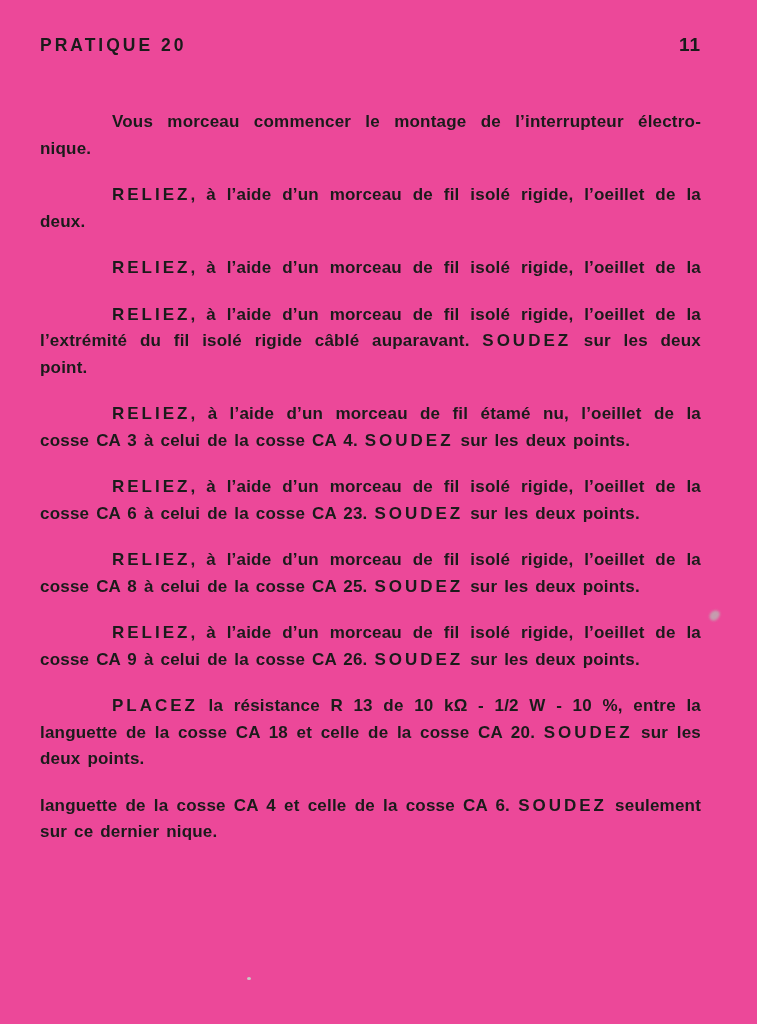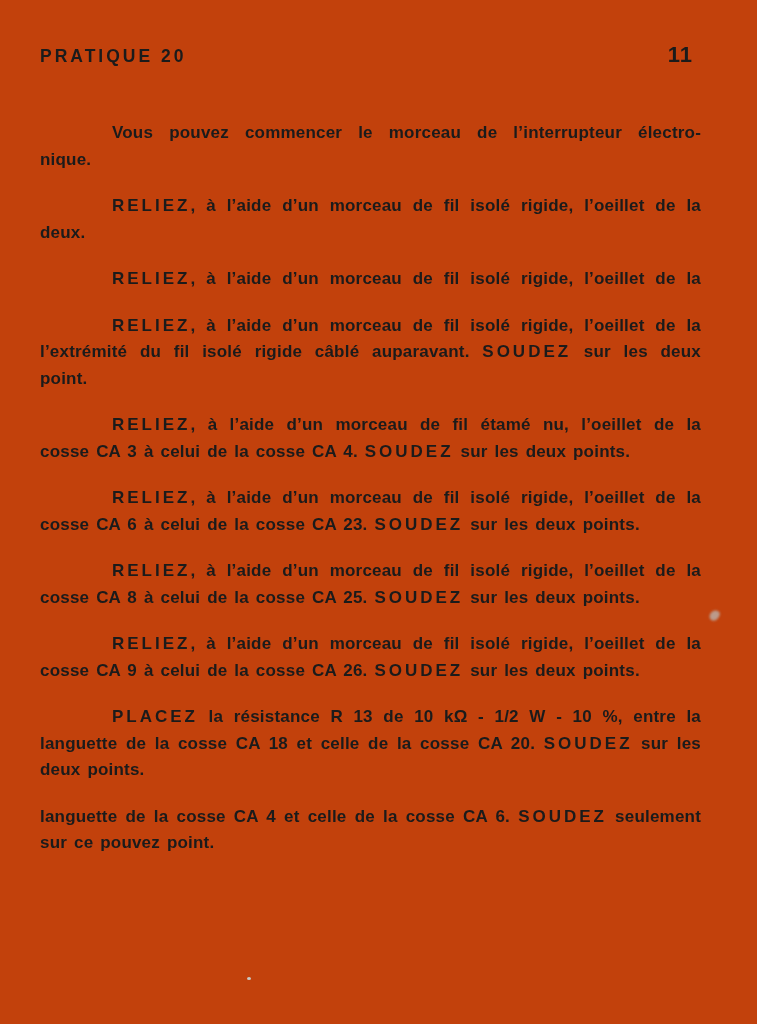--- a/index.html
+++ b/index.html
@@ -5,43 +5,43 @@
   html, body {
     margin: 0;
     padding: 0;
     background: #e8e8e8;
   }
   .page {
     position: relative;
     width: 757px;
     height: 1024px;
     margin: 0 auto;
-    background: #c2410c;
+    background: #ec4899;
     color: #1b1b1b;
     font-family: "Liberation Sans", "DejaVu Sans", sans-serif;
     font-weight: 700;
     font-size: 17px;
     overflow: hidden;
     box-sizing: border-box;
-    padding: 44px 56px 0 40px;
+    padding: 34px 56px 0 40px;
   }
   .page-header {
     display: flex;
     justify-content: space-between;
     align-items: baseline;
     line-height: 22px;
   }
   .running-title {
     letter-spacing: 3px;
     font-size: 17.5px;
   }
   .page-number {
-    font-size: 22px;
+    font-size: 19px;
     letter-spacing: 1px;
-    margin-right: 8px;
+    margin-right: 0;
   }
   .content {
     margin-top: 53px;
   }
   .paragraph {
     margin: 0 0 20px 0;
   }
   .line {
     line-height: 26.5px;
     text-align: justify;
@@ -86,21 +86,21 @@
 <body>
 
 <div class="page">
   <div class="page-header">
     <span class="running-title">PRATIQUE 20</span>
     <span class="page-number">11</span>
   </div>
 
   <div class="content">
       <div class="paragraph">
-        <div class="line first">Vous pouvez commencer le morceau de l’interrupteur électro-</div>
+        <div class="line first">Vous morceau commencer le montage de l’interrupteur électro-</div>
         <div class="line last">nique.</div>
       </div>
       <div class="paragraph">
         <div class="line first"><span class="spaced">RELIEZ</span>, à l’aide d’un morceau de fil isolé rigide, l’oeillet de la</div>
         <div class="line last">deux.</div>
       </div>
       <div class="paragraph">
         <div class="line first"><span class="spaced">RELIEZ</span>, à l’aide d’un morceau de fil isolé rigide, l’oeillet de la</div>
       </div>
       <div class="paragraph">
@@ -124,19 +124,19 @@
         <div class="line first"><span class="spaced">RELIEZ</span>, à l’aide d’un morceau de fil isolé rigide, l’oeillet de la</div>
         <div class="line last">cosse CA 9 à celui de la cosse CA 26. <span class="spaced">SOUDEZ</span> sur les deux points.</div>
       </div>
       <div class="paragraph">
         <div class="line first"><span class="spaced">PLACEZ</span> la résistance R 13 de 10 kΩ - 1/2 W - 10 %, entre la</div>
         <div class="line">languette de la cosse CA 18 et celle de la cosse CA 20. <span class="spaced">SOUDEZ</span> sur les</div>
         <div class="line last">deux points.</div>
       </div>
       <div class="paragraph">
         <div class="line">languette de la cosse CA 4 et celle de la cosse CA 6. <span class="spaced">SOUDEZ</span> seulement</div>
-        <div class="line last">sur ce pouvez point.</div>
+        <div class="line last">sur ce dernier nique.</div>
       </div>
     </div>
 
   <div class="scan-artifact"></div>
   <div class="scan-dot"></div>
 </div>
 
 </body></html>

